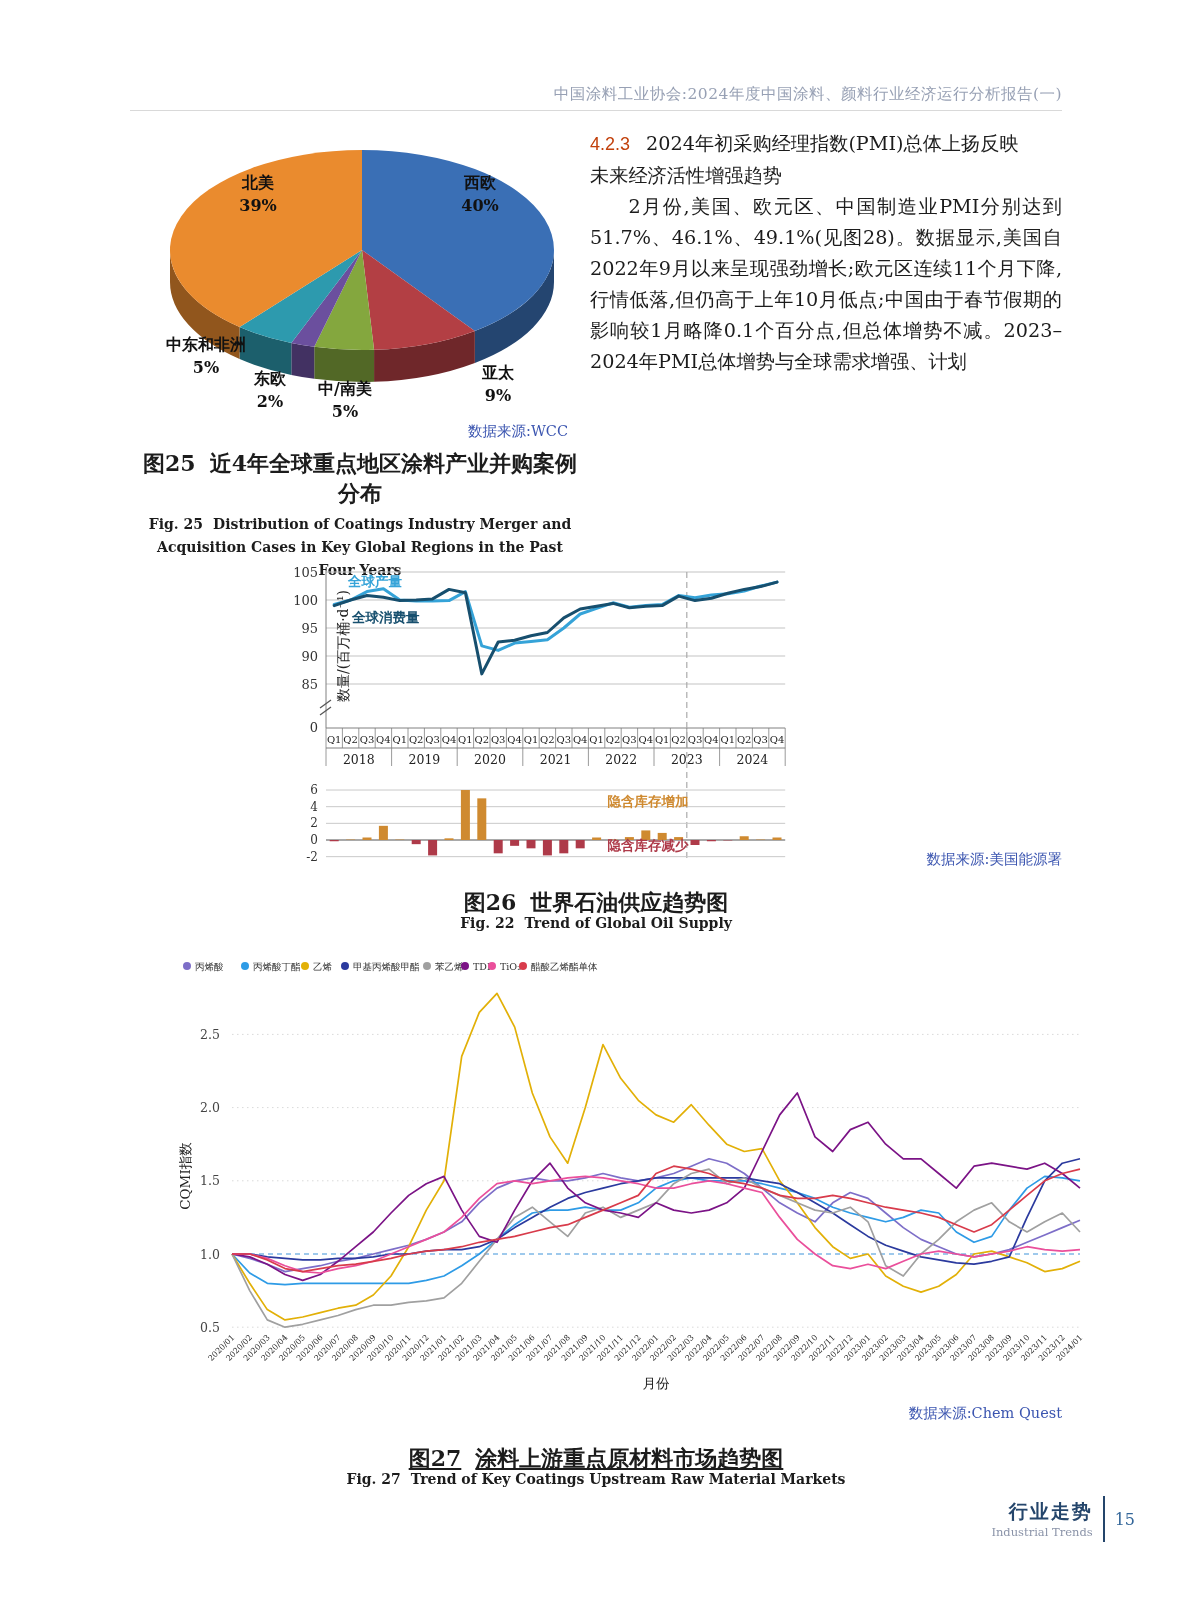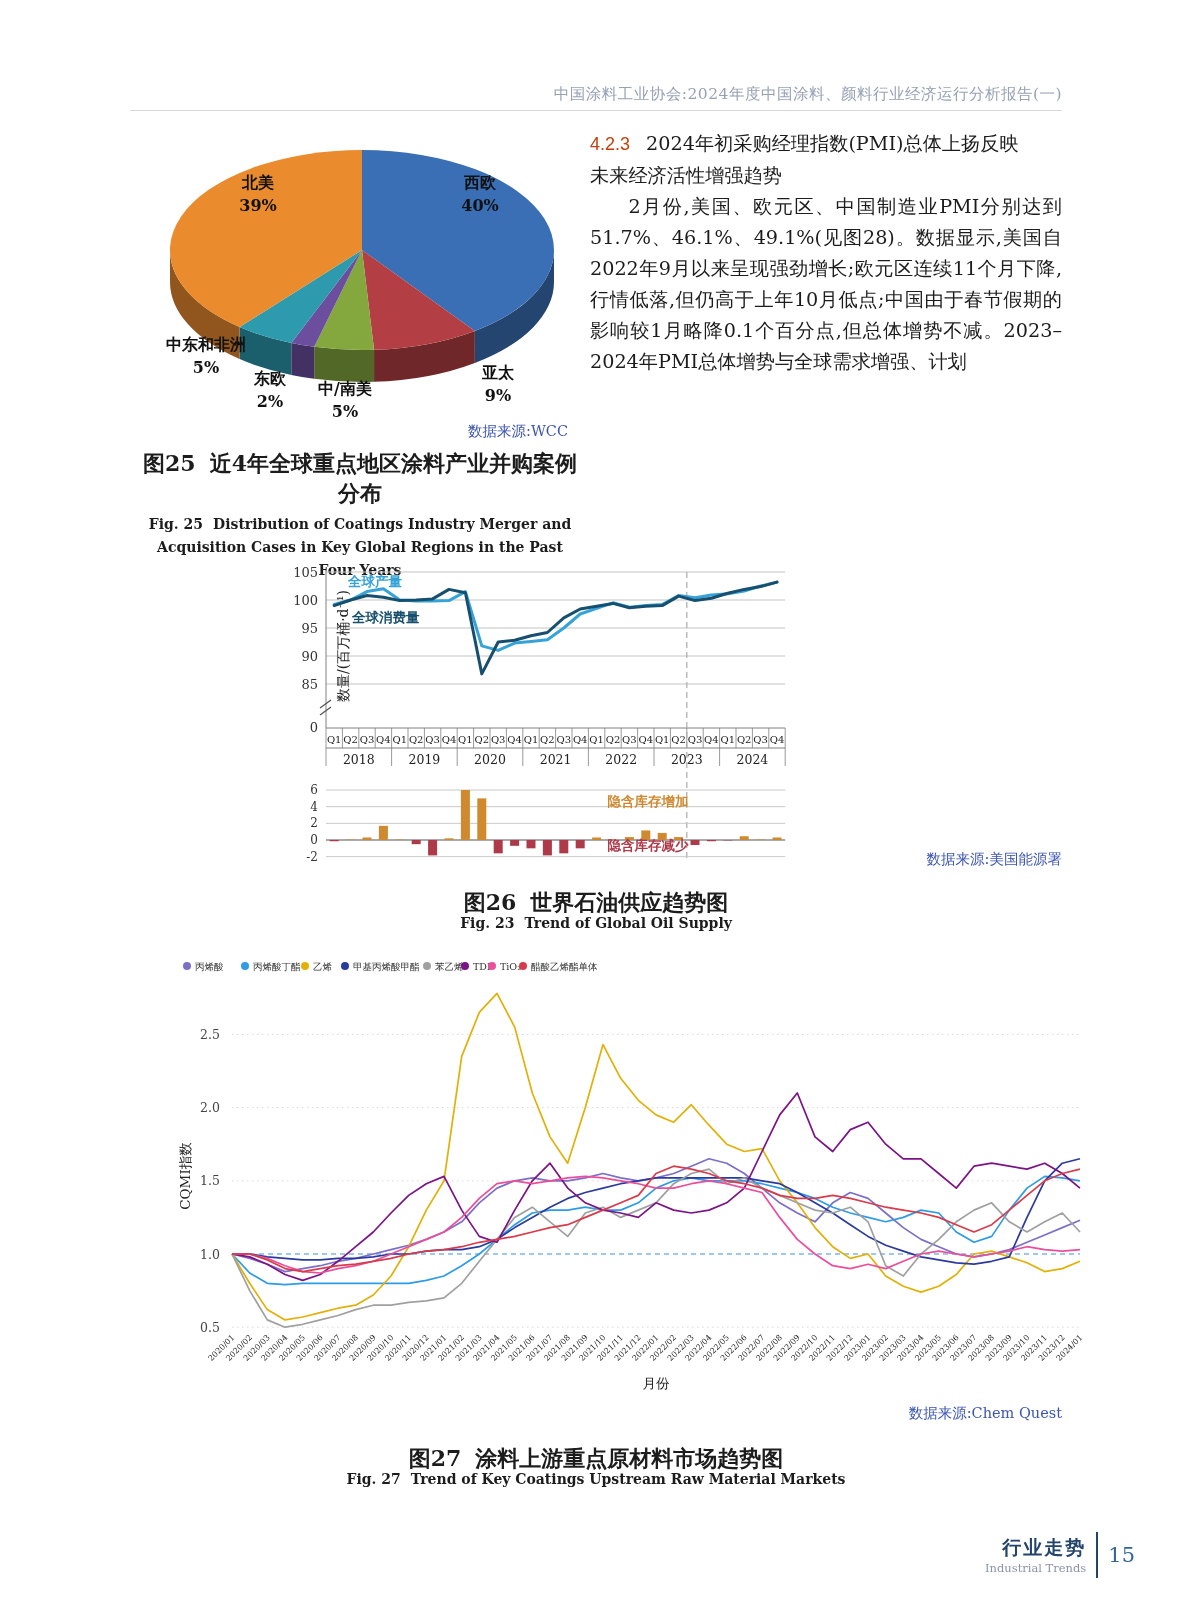--- a/index.html
+++ b/index.html
@@ -25,28 +25,28 @@
   .h423 .num{color:#c2410c;font-family:"Liberation Sans","DejaVu Sans",sans-serif;font-size:18px;margin-right:16px;}
   .h423-l2{margin-left:66px;}
   
   .fig26-svg{left:262px;top:556px;}
   .fig26-source{left:590px;top:850px;width:472px;text-align:right;}
   .fig26-cap-zh{left:130px;top:880px;width:932px;}
   .fig26-cap-en{left:130px;top:908px;width:932px;}
   
   .fig27-svg{left:172px;top:946px;}
   .fig27-source{left:590px;top:1404px;width:472px;text-align:right;}
-  .fig27-cap-zh{left:130px;top:1436px;width:932px;}
+  .fig27-cap-zh{left:130px;top:1436px;width:932px;text-decoration:underline;}
   .fig27-cap-en{left:130px;top:1464px;width:932px;}
   
-  .footer{right:52px;top:1496px;display:flex;align-items:center;gap:10px;margin-top:36px;}
+  .footer{right:52px;top:1496px;display:flex;align-items:center;gap:10px;}
   .footer-zh{font-size:19px;font-weight:bold;color:#24456b;text-align:right;letter-spacing:2px;}
   .footer-en{font-size:11.5px;color:#8a93a8;text-align:right;}
   .footer-bar{width:2px;height:46px;background:#24456b;}
-  .footer-num{font-size:21px;color:#336699;}
+  .footer-num{font-size:16px;color:#336699;}
   svg text{font-family:"DejaVu Serif","Liberation Serif",serif;}
 </style>
 </head>
 <body>
 
 <div class="abs header">中国涂料工业协会:2024年度中国涂料、颜料行业经济运行分析报告(一)</div>
 <div class="abs header-rule"></div>
 
 <div class="abs fig25">
   <svg width="440" height="292" viewBox="0 0 440 292">
@@ -224,21 +224,21 @@
     <rect x="494.09999999999997" y="283.5835" width="9" height="0.41650000000000004" fill="#cf8a30"></rect>
     <rect x="510.5" y="281.501" width="9" height="2.499" fill="#cf8a30"></rect>
     <text x="386" y="250" text-anchor="middle" font-size="13.5" fill="#cf8a30" font-weight="600">隐含库存增加</text>
     <text x="386" y="294" text-anchor="middle" font-size="13.5" fill="#ae3a49" font-weight="600">隐含库存减少</text>
   </svg>
 <div class="abs source fig26-source">数据来源:美国能源署</div>
 <div class="abs cap cap-zh fig26-cap-zh">
   <span class="cap-label">图26</span><span>世界石油供应趋势图</span>
 </div>
 <div class="abs cap cap-en fig26-cap-en">
-  <span class="cap-label">Fig. 23</span><span>Trend of Global Oil Supply</span>
+  <span class="cap-label">Fig. 22</span><span>Trend of Global Oil Supply</span>
 </div>
 
 <svg class="abs fig27-svg" width="920" height="455" viewBox="0 0 920 455">
     <circle cx="15" cy="20" r="4" fill="#7d6ec8"></circle>
     <text x="23" y="23.5" font-size="9.5" fill="#333">丙烯酸</text>
     <circle cx="73" cy="20" r="4" fill="#2e9be6"></circle>
     <text x="81" y="23.5" font-size="9.5" fill="#333">丙烯酸丁酯</text>
     <circle cx="133" cy="20" r="4" fill="#e2b007"></circle>
     <text x="141" y="23.5" font-size="9.5" fill="#333">乙烯</text>
     <circle cx="173" cy="20" r="4" fill="#2b3a9e"></circle>

